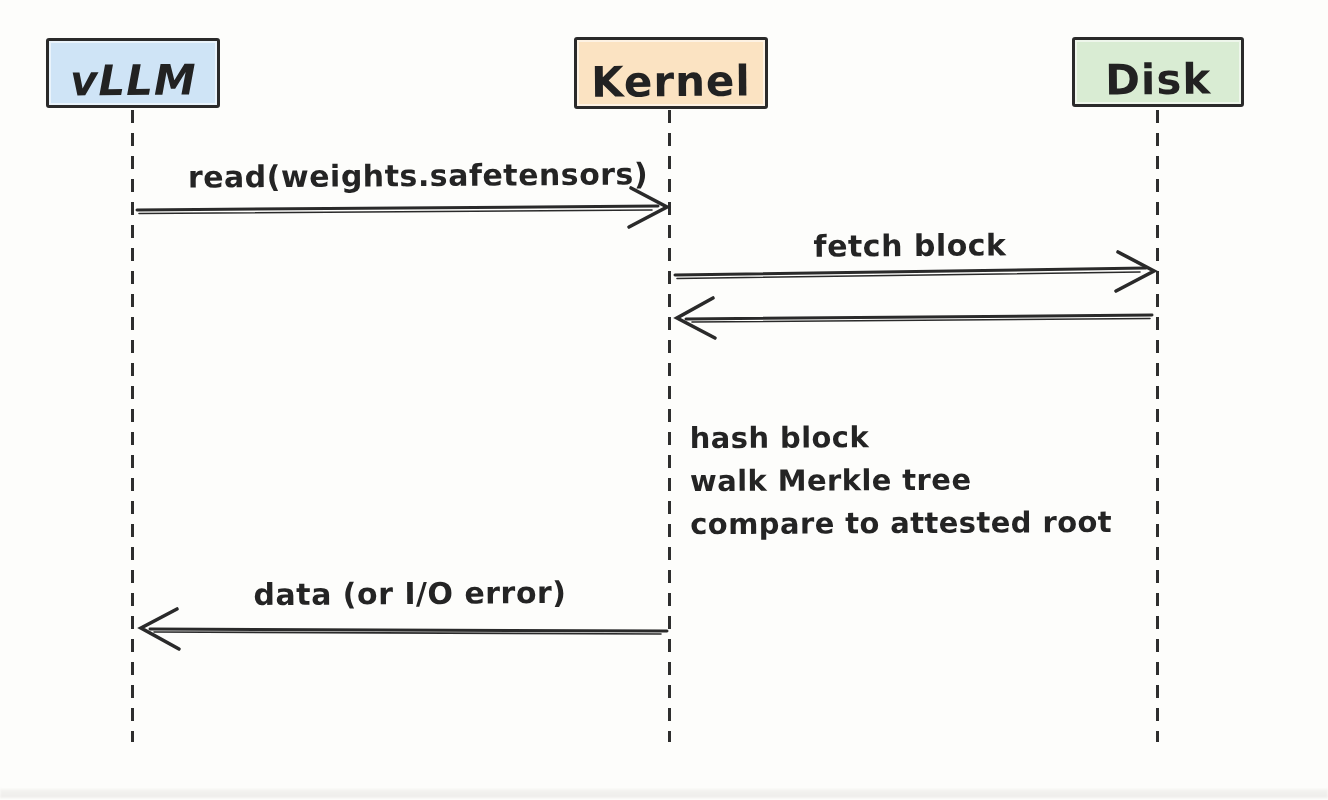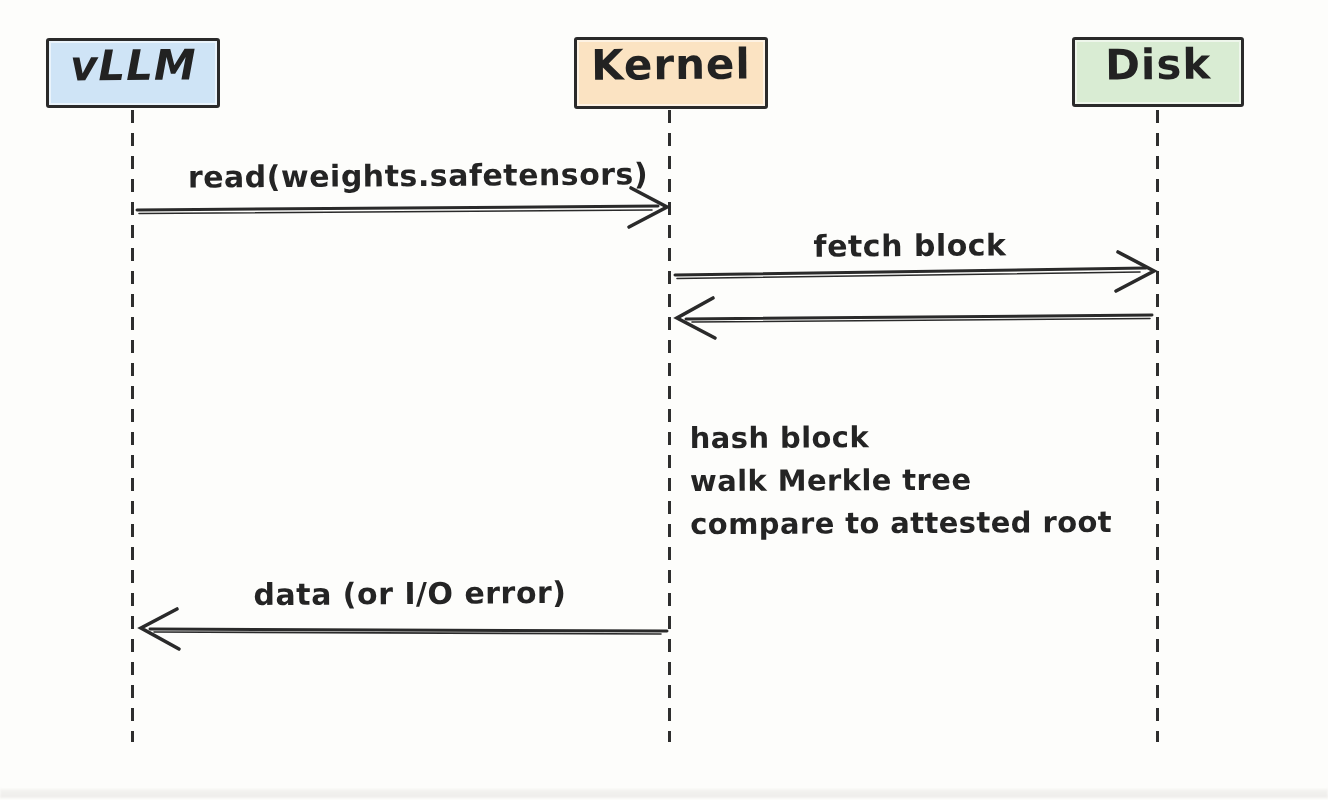--- a/index.html
+++ b/index.html
@@ -8,21 +8,21 @@
     width:1328px;height:800px;
     background:#fdfdfb;
     overflow:hidden;
     font-family:"DejaVu Sans", sans-serif;
     color:#242424;
   }
   .actor-box{
     position:absolute;
     border:3.5px solid #2a2a2a;
     border-radius:3px;
-    display:flex;align-items:flex-start;justify-content:center;
+    display:flex;align-items:flex-end;justify-content:center;
     box-sizing:border-box;
     box-shadow:inset 0 0 0 2px rgba(255,255,255,.55);
   }
   .actor-label{
     font-size:42px;
     font-weight:bold;
     letter-spacing:1px;
     color:#222;
     transform:rotate(-0.5deg);
   }

